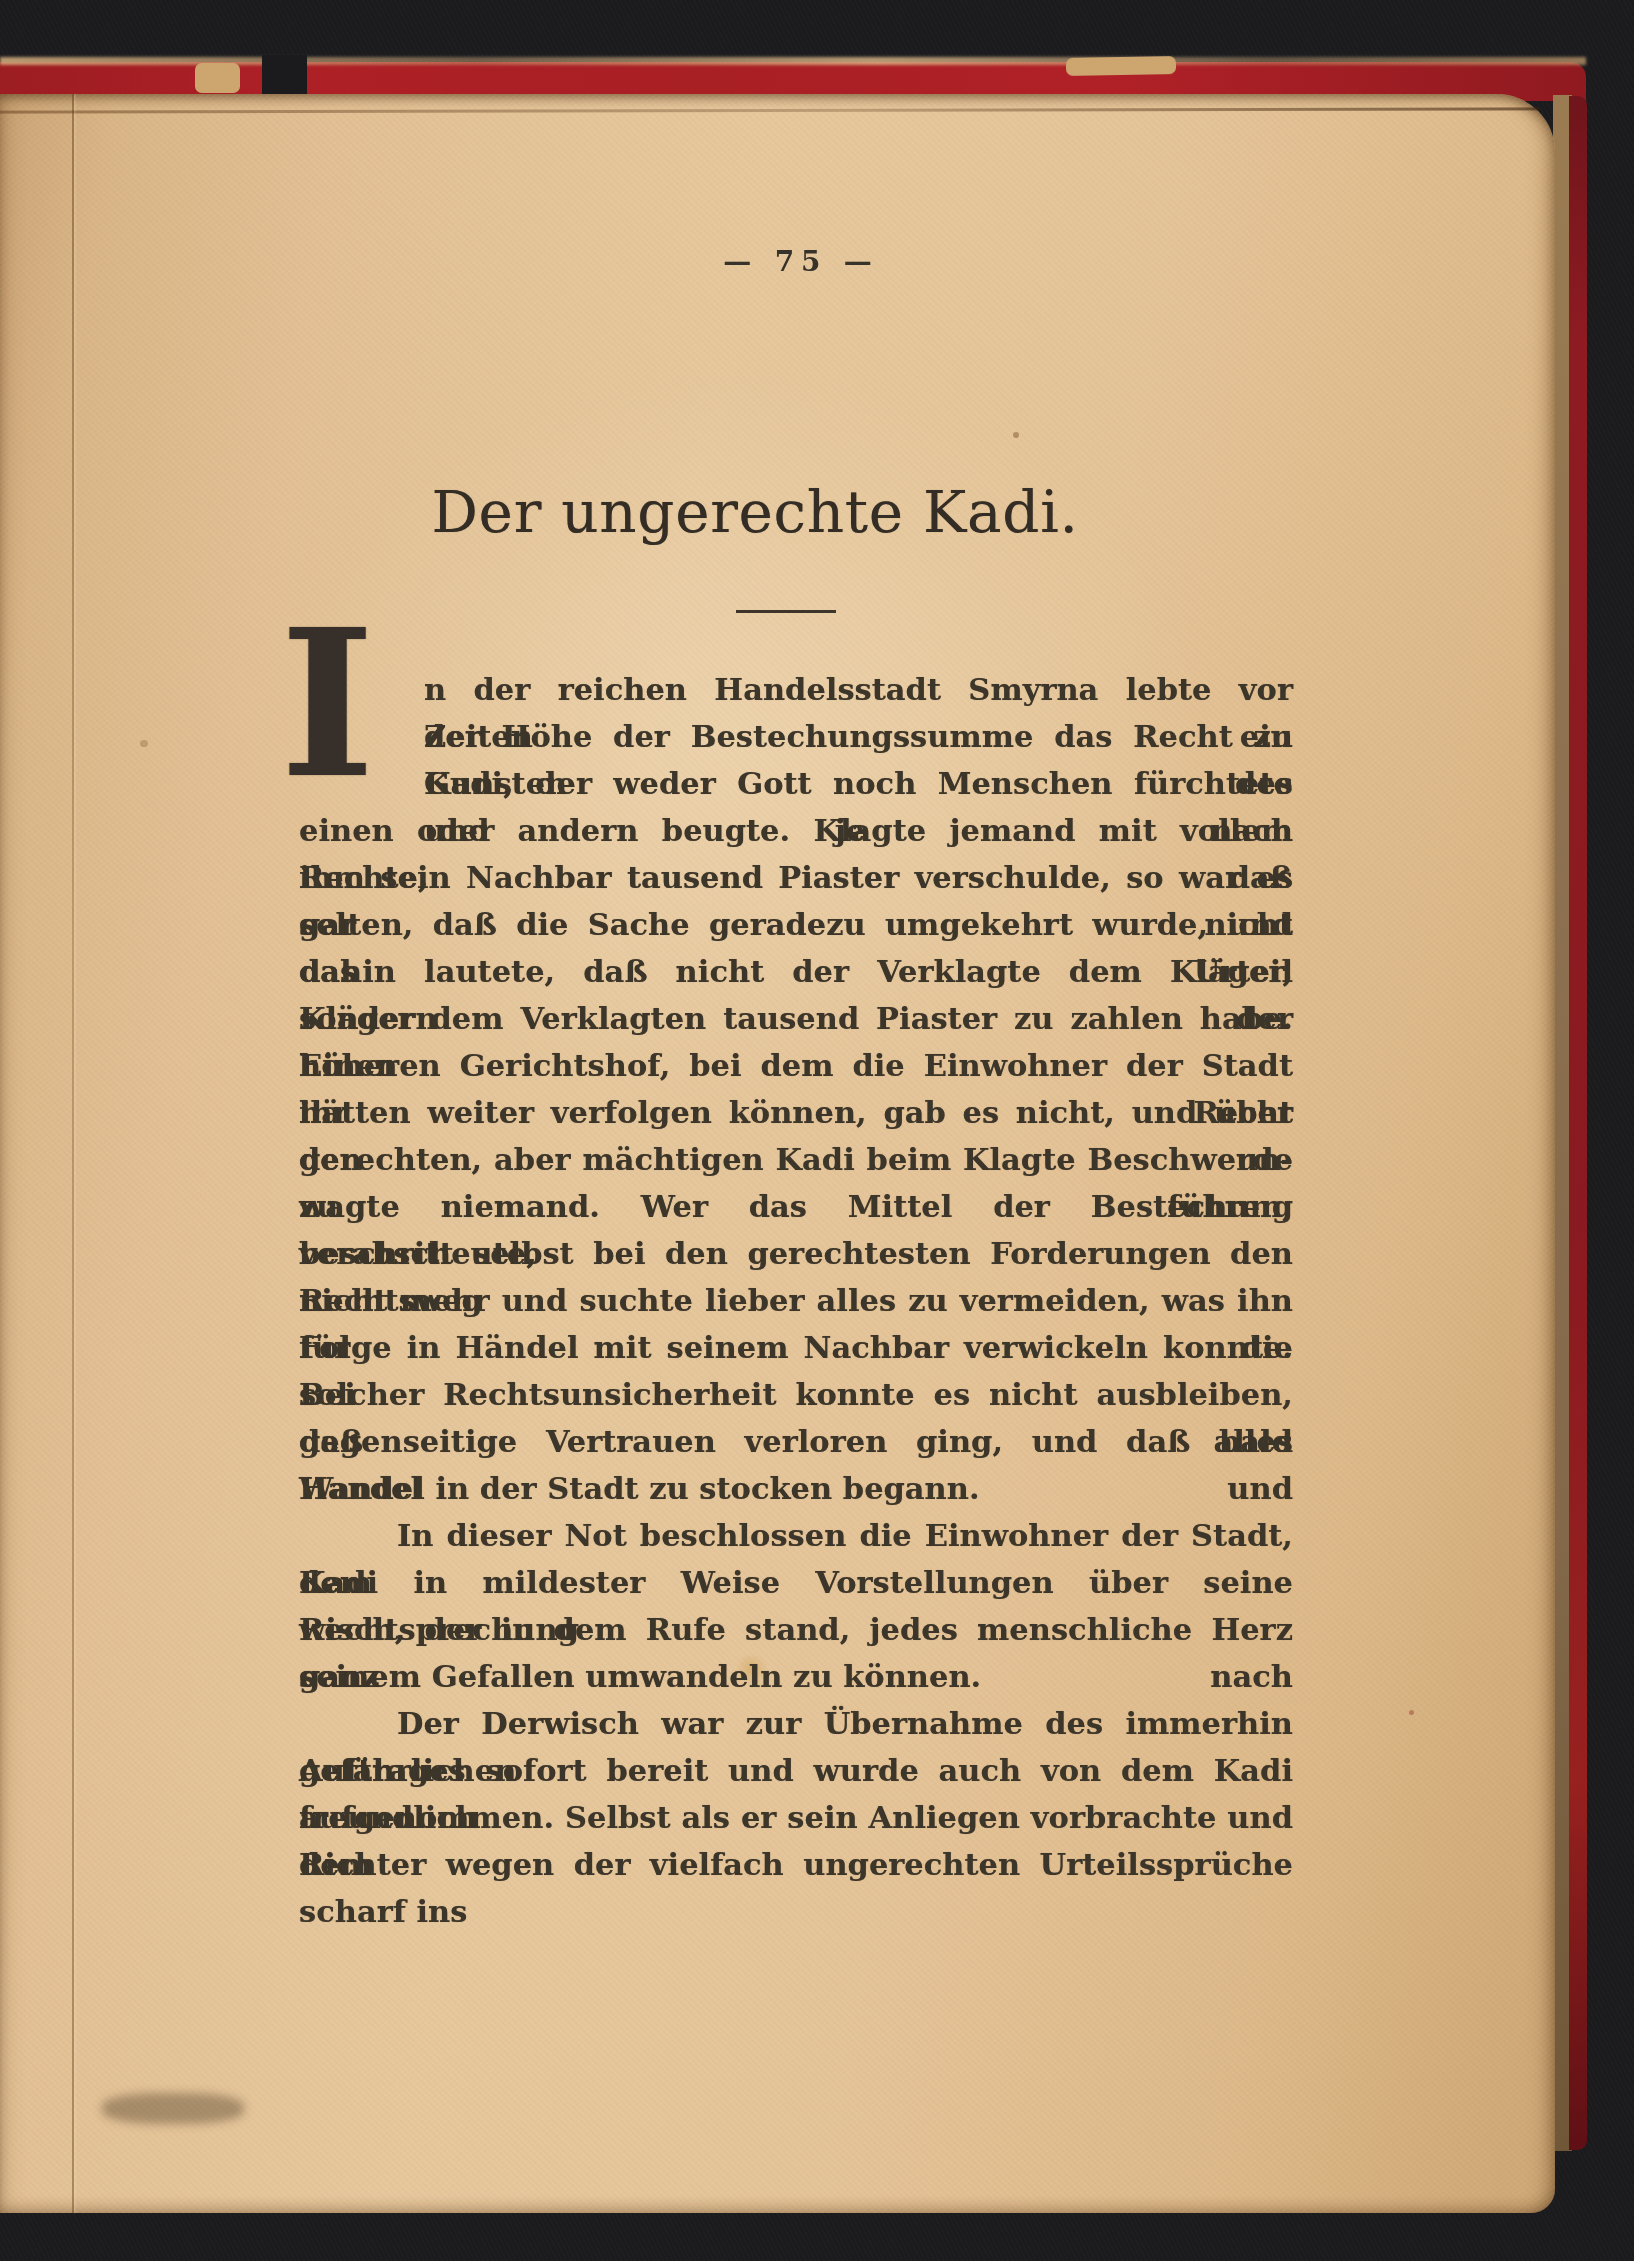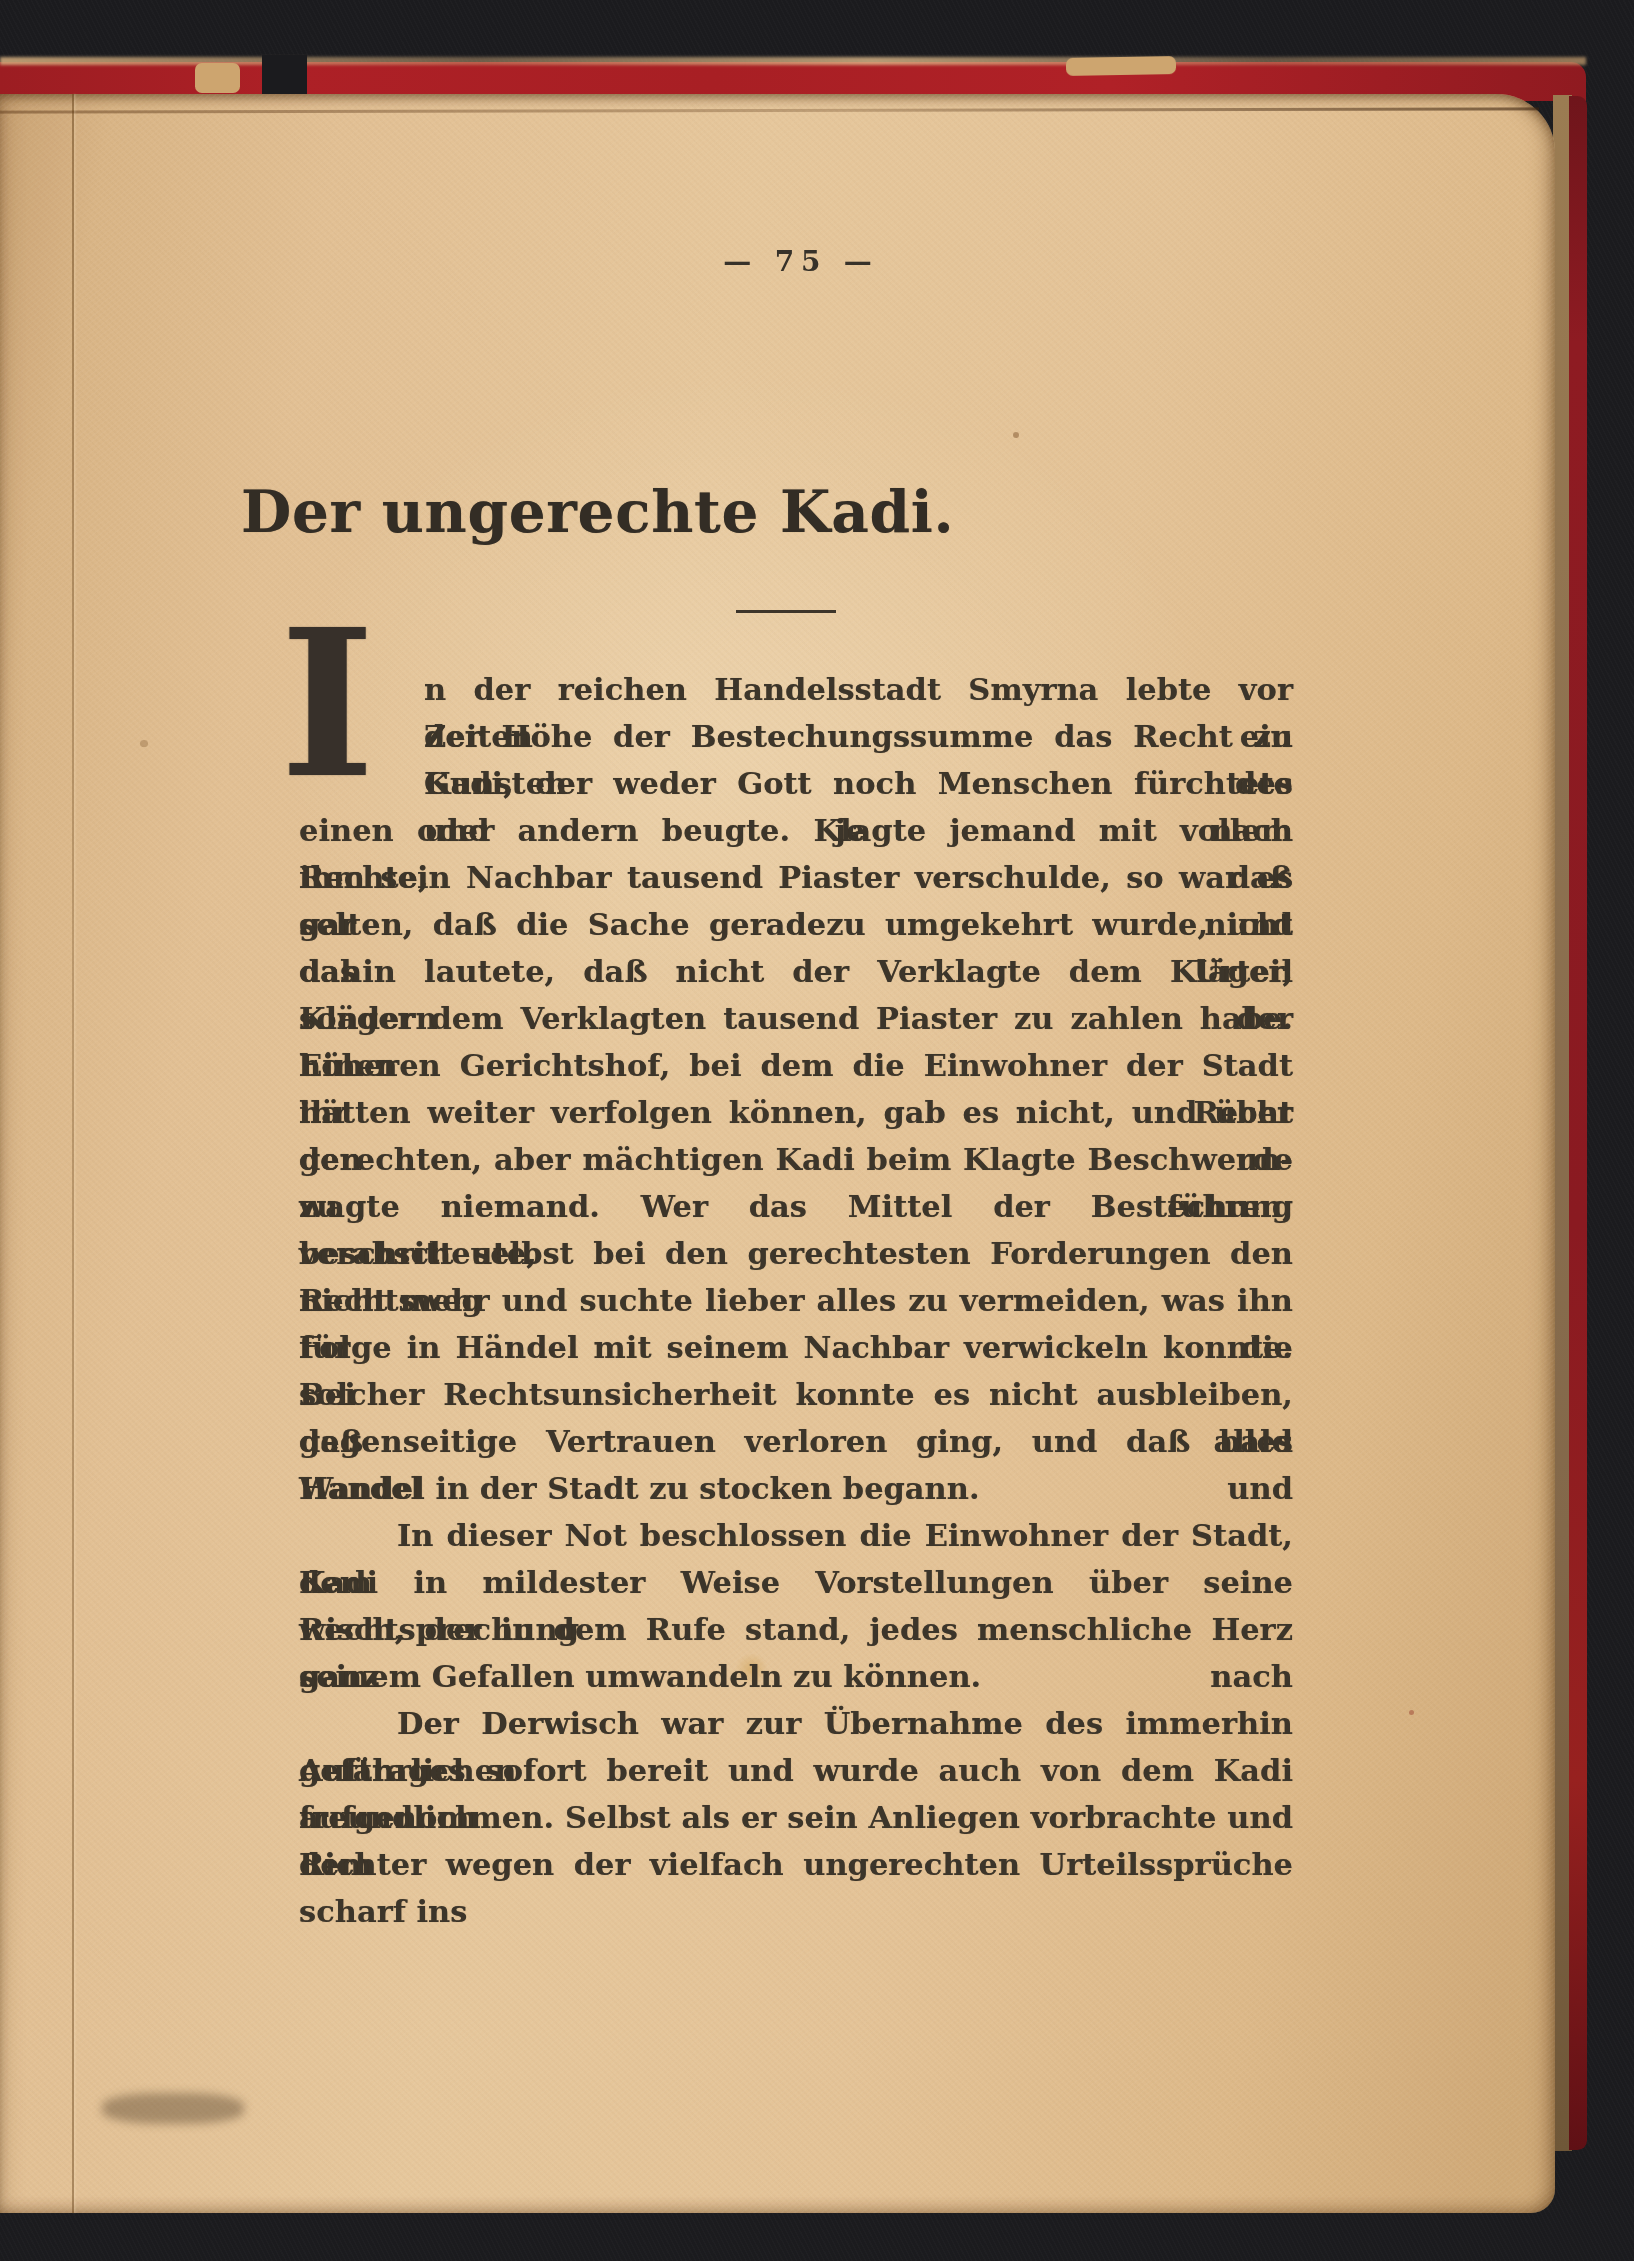--- a/index.html
+++ b/index.html
@@ -98,22 +98,22 @@
   
   .content{position:absolute;left:265px;top:0;width:1028px;height:100%;color:var(--c-ink);}
   .page-number{
     position:absolute;top:151px;left:0;width:100%;
     text-align:center;transform:translateX(22px);
     font-size:28px;font-weight:bold;letter-spacing:6.8px;
     color:#37322a;
   }
   .title{
     position:absolute;top:384px;left:0;width:100%;margin:0;
-    transform:translateX(-24px);
-    font-size:58px;line-height:68px;font-weight:bold;
+    text-align:center;transform:translateX(-24px);
+    font-size:58px;line-height:68px;font-weight:normal;
     letter-spacing:0.7px;color:#332d25;
     text-shadow:0 0 0.7px rgba(50,40,25,.5);
   }
   .title-rule{
     position:absolute;top:516px;left:50%;width:100px;height:3.4px;
     margin-left:-43px;background:#3d352a;
   }
   .drop-cap{
     position:absolute;left:1.4px;top:522px;width:122px;height:183px;
     font-size:203px;line-height:176px;font-weight:bold;

